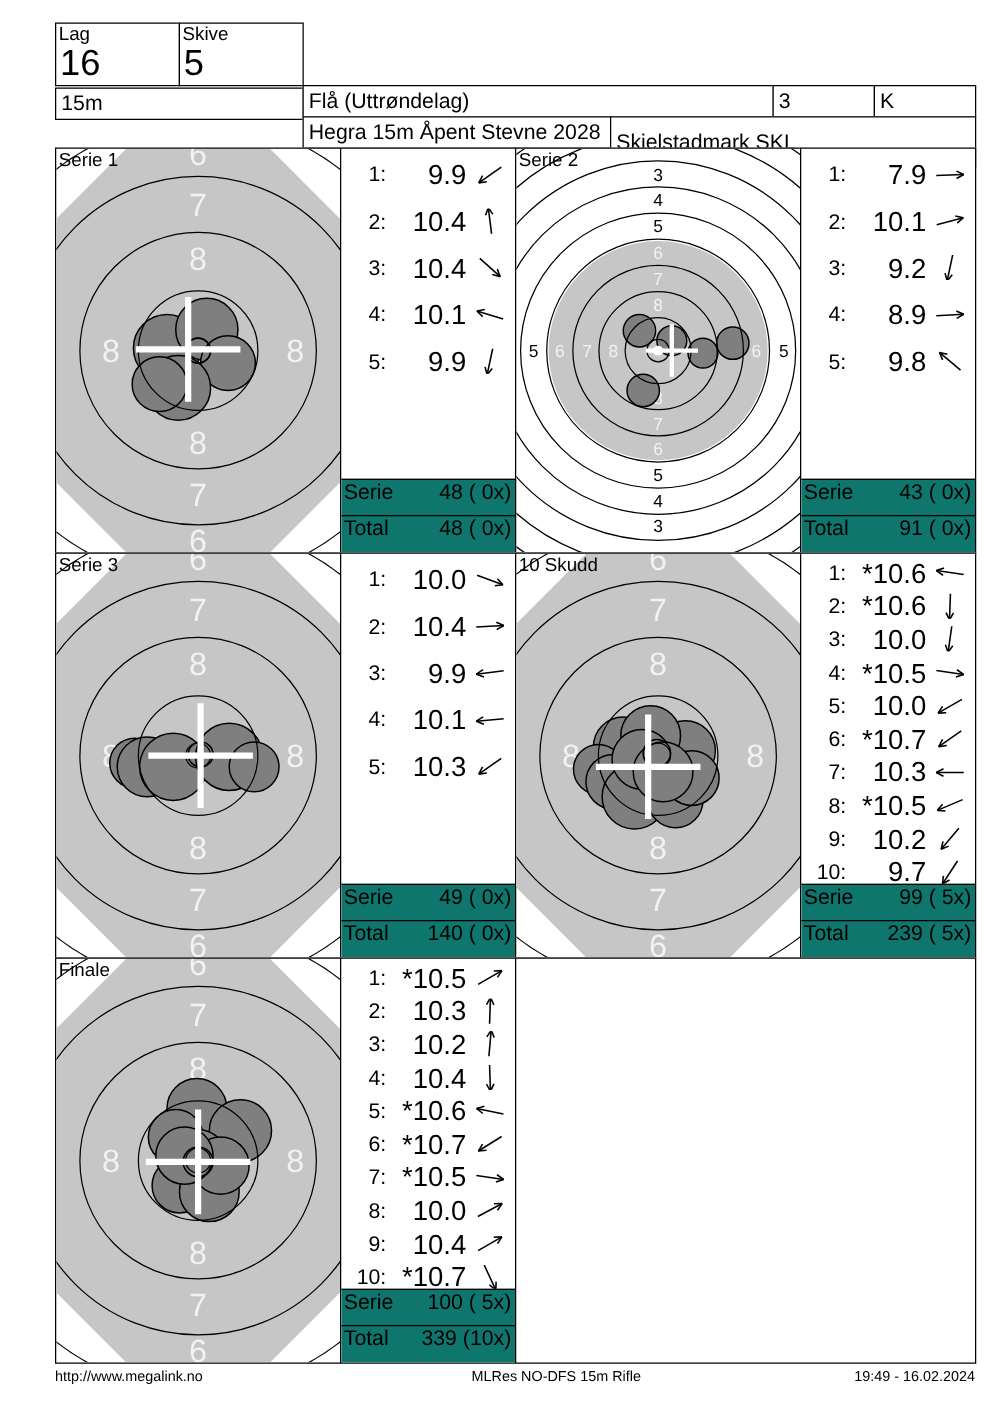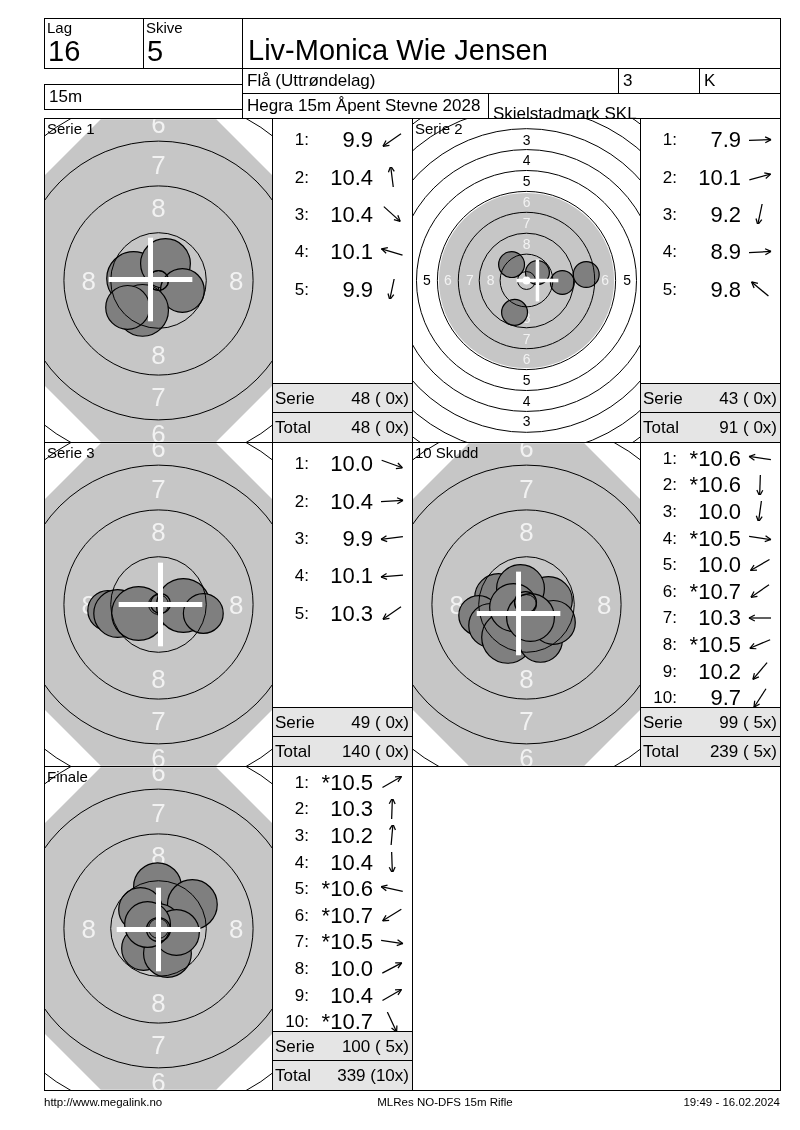--- a/index.html
+++ b/index.html
@@ -9,21 +9,21 @@
   .page { position:absolute; left:0; top:0; width:800px; height:1130px; background:#fff; overflow:hidden; }
   .grid { position:absolute; left:44px; top:18px; width:737px; height:1073px; }
   .cell { position:absolute; border:1px solid #000; background:#fff; overflow:hidden; }
 
   
   .c-lag   { left:0;   top:0;  width:100px; height:51px; }
   .c-skive { left:99px; top:0;  width:100px; height:51px; }
   .c-name  { left:198px;top:0;  width:539px; height:51px; display:flex; align-items:flex-end; padding:0 0 1px 5px; font-size:29px; }
   .minilabel { position:absolute; left:2px; top:0; font-size:15px; }
   .bigval  { position:absolute; left:3px; bottom:0px; font-size:29px; }
-  .c-dist  { left:0;   top:66px; width:199px; height:26px; }
+  .c-dist  { left:0;   top:52px; width:199px; height:26px; }
   .c-club  { left:198px;top:50px; width:377px; height:26px; }
   .c-n3    { left:574px;top:50px; width:82px;  height:26px; }
   .c-k     { left:655px;top:50px; width:82px;  height:26px; }
   .c-date  { left:0;   top:75px; width:199px; height:26px; }
   .c-event { left:198px;top:75px; width:247px; height:26px; }
   .c-org   { left:444px;top:75px; width:293px; height:41px; }
   .hrow { display:flex; align-items:center; padding-left:4px; font-size:17px; white-space:nowrap; }
 
   
   .t0 { left:0;    top:100px; width:229px; height:325px; }
@@ -41,21 +41,21 @@
   .ptitle { position:absolute; left:2px; top:1px; font-size:15px; z-index:5; }
   .target-cell svg { position:absolute; left:0; top:0; }
 
   .shots-area { position:absolute; left:0; top:0; width:139px; height:264px; overflow:hidden; padding-top:2px; }
   .shot-row { display:flex; align-items:center; }
   .shot-idx { display:inline-block; width:36px; text-align:right; font-size:17px; line-height:21px; }
   .shot-val { display:inline-block; width:64px; text-align:right; font-size:22px; line-height:21px; white-space:pre; }
   .shot-arr { display:inline-block; width:38px; text-align:center; }
   .shot-arr svg { vertical-align:middle; }
 
-  .sumrow { position:absolute; left:0; width:139px; border-top:1px solid #000; display:flex; align-items:center; justify-content:space-between; padding:0 3px 0 2px; font-size:17px; background:#e5e5e5; }
+  .sumrow { position:absolute; left:0; width:139px; border-top:1px solid #000; display:flex; justify-content:space-between; padding:0 3px 0 2px; font-size:17px; background:#0f766e; }
   .sumrow.serie { top:264px; height:30px; }
   .sumrow.total { top:293px; height:30px; }
 
   .footer-left  { position:absolute; left:44px;  top:1096px; font-size:11.5px; }
   .footer-center{ position:absolute; left:320px; top:1096px; width:250px; text-align:center; font-size:11.5px; }
   .footer-right { position:absolute; right:20px; top:1096px; font-size:11.5px; }
 </style>
 </head>
 <body>
 
@@ -63,21 +63,20 @@
   <div class="grid">
 
     <div class="cell c-lag">
       <span class="minilabel">Lag</span>
       <span class="bigval">16</span>
     </div>
     <div class="cell c-skive">
       <span class="minilabel">Skive</span>
       <span class="bigval">5</span>
     </div>
-    <div class="cell c-name">Liv-Monica Wie Jensen</div>
 
     <div class="cell c-dist hrow">15m</div>
     <div class="cell c-club hrow">Flå (Uttrøndelag)</div>
     <div class="cell c-n3 hrow">3</div>
     <div class="cell c-k hrow">K</div>
 
     <div class="cell c-event hrow">Hegra 15m Åpent Stevne 2028</div>
     <div class="cell c-org hrow">Skjelstadmark SKL</div>
 
     <div class="cell t0 target-cell">

